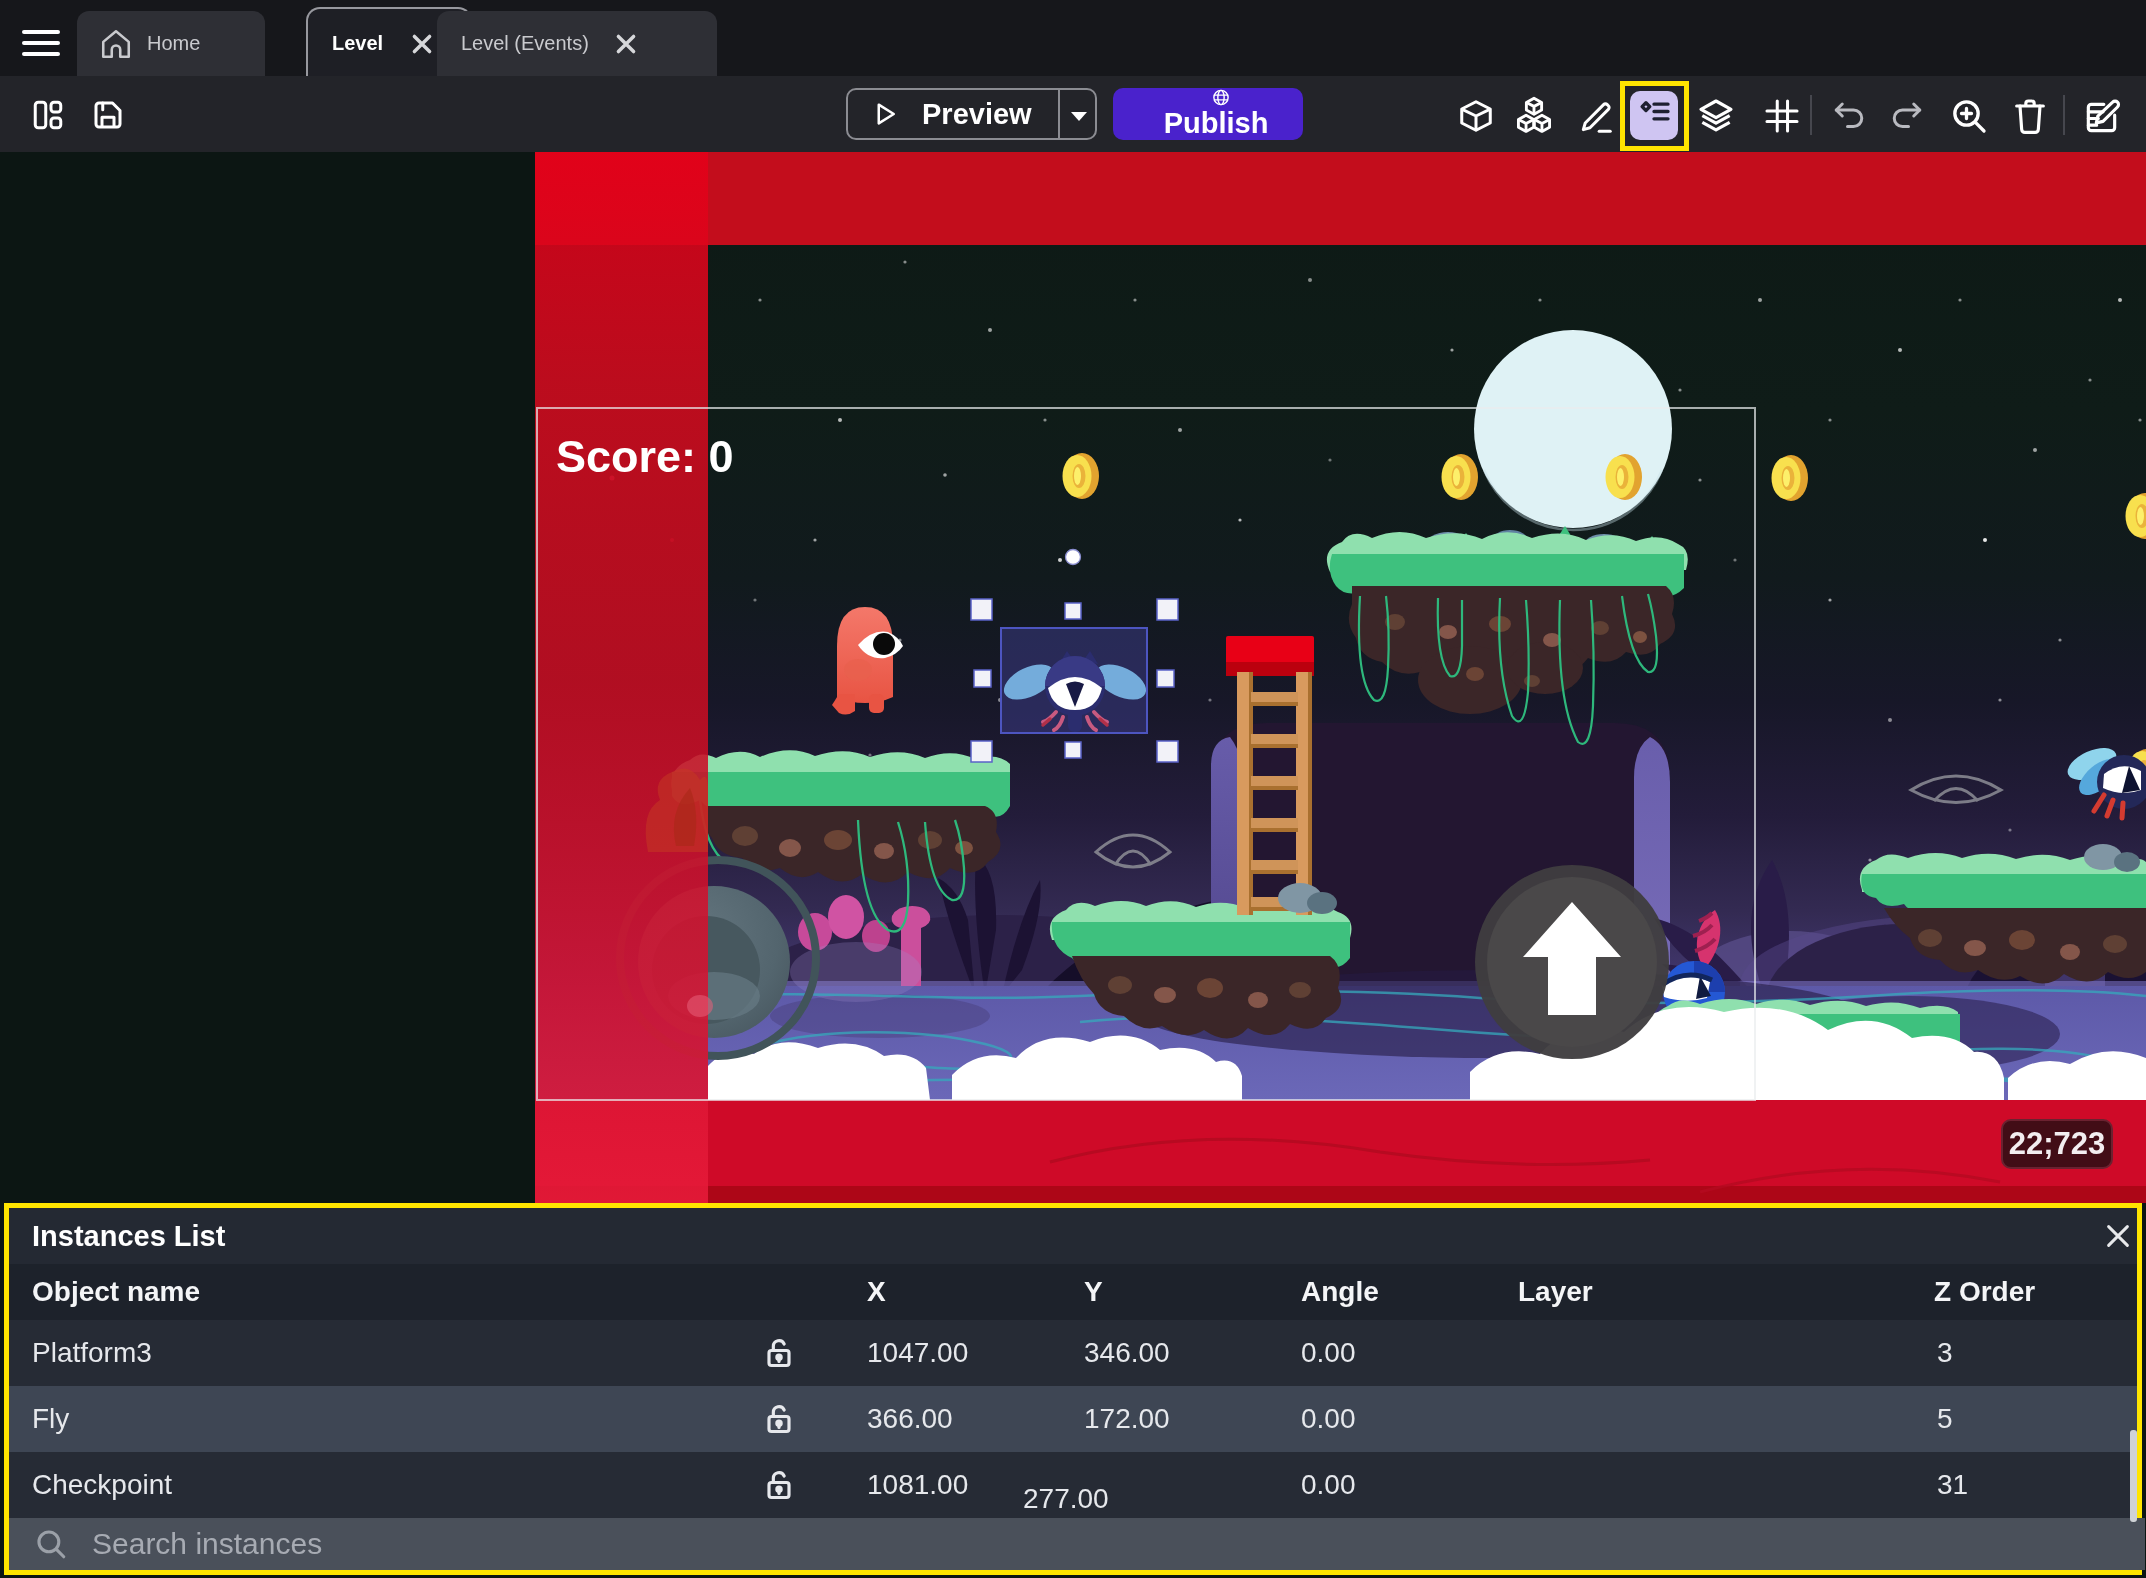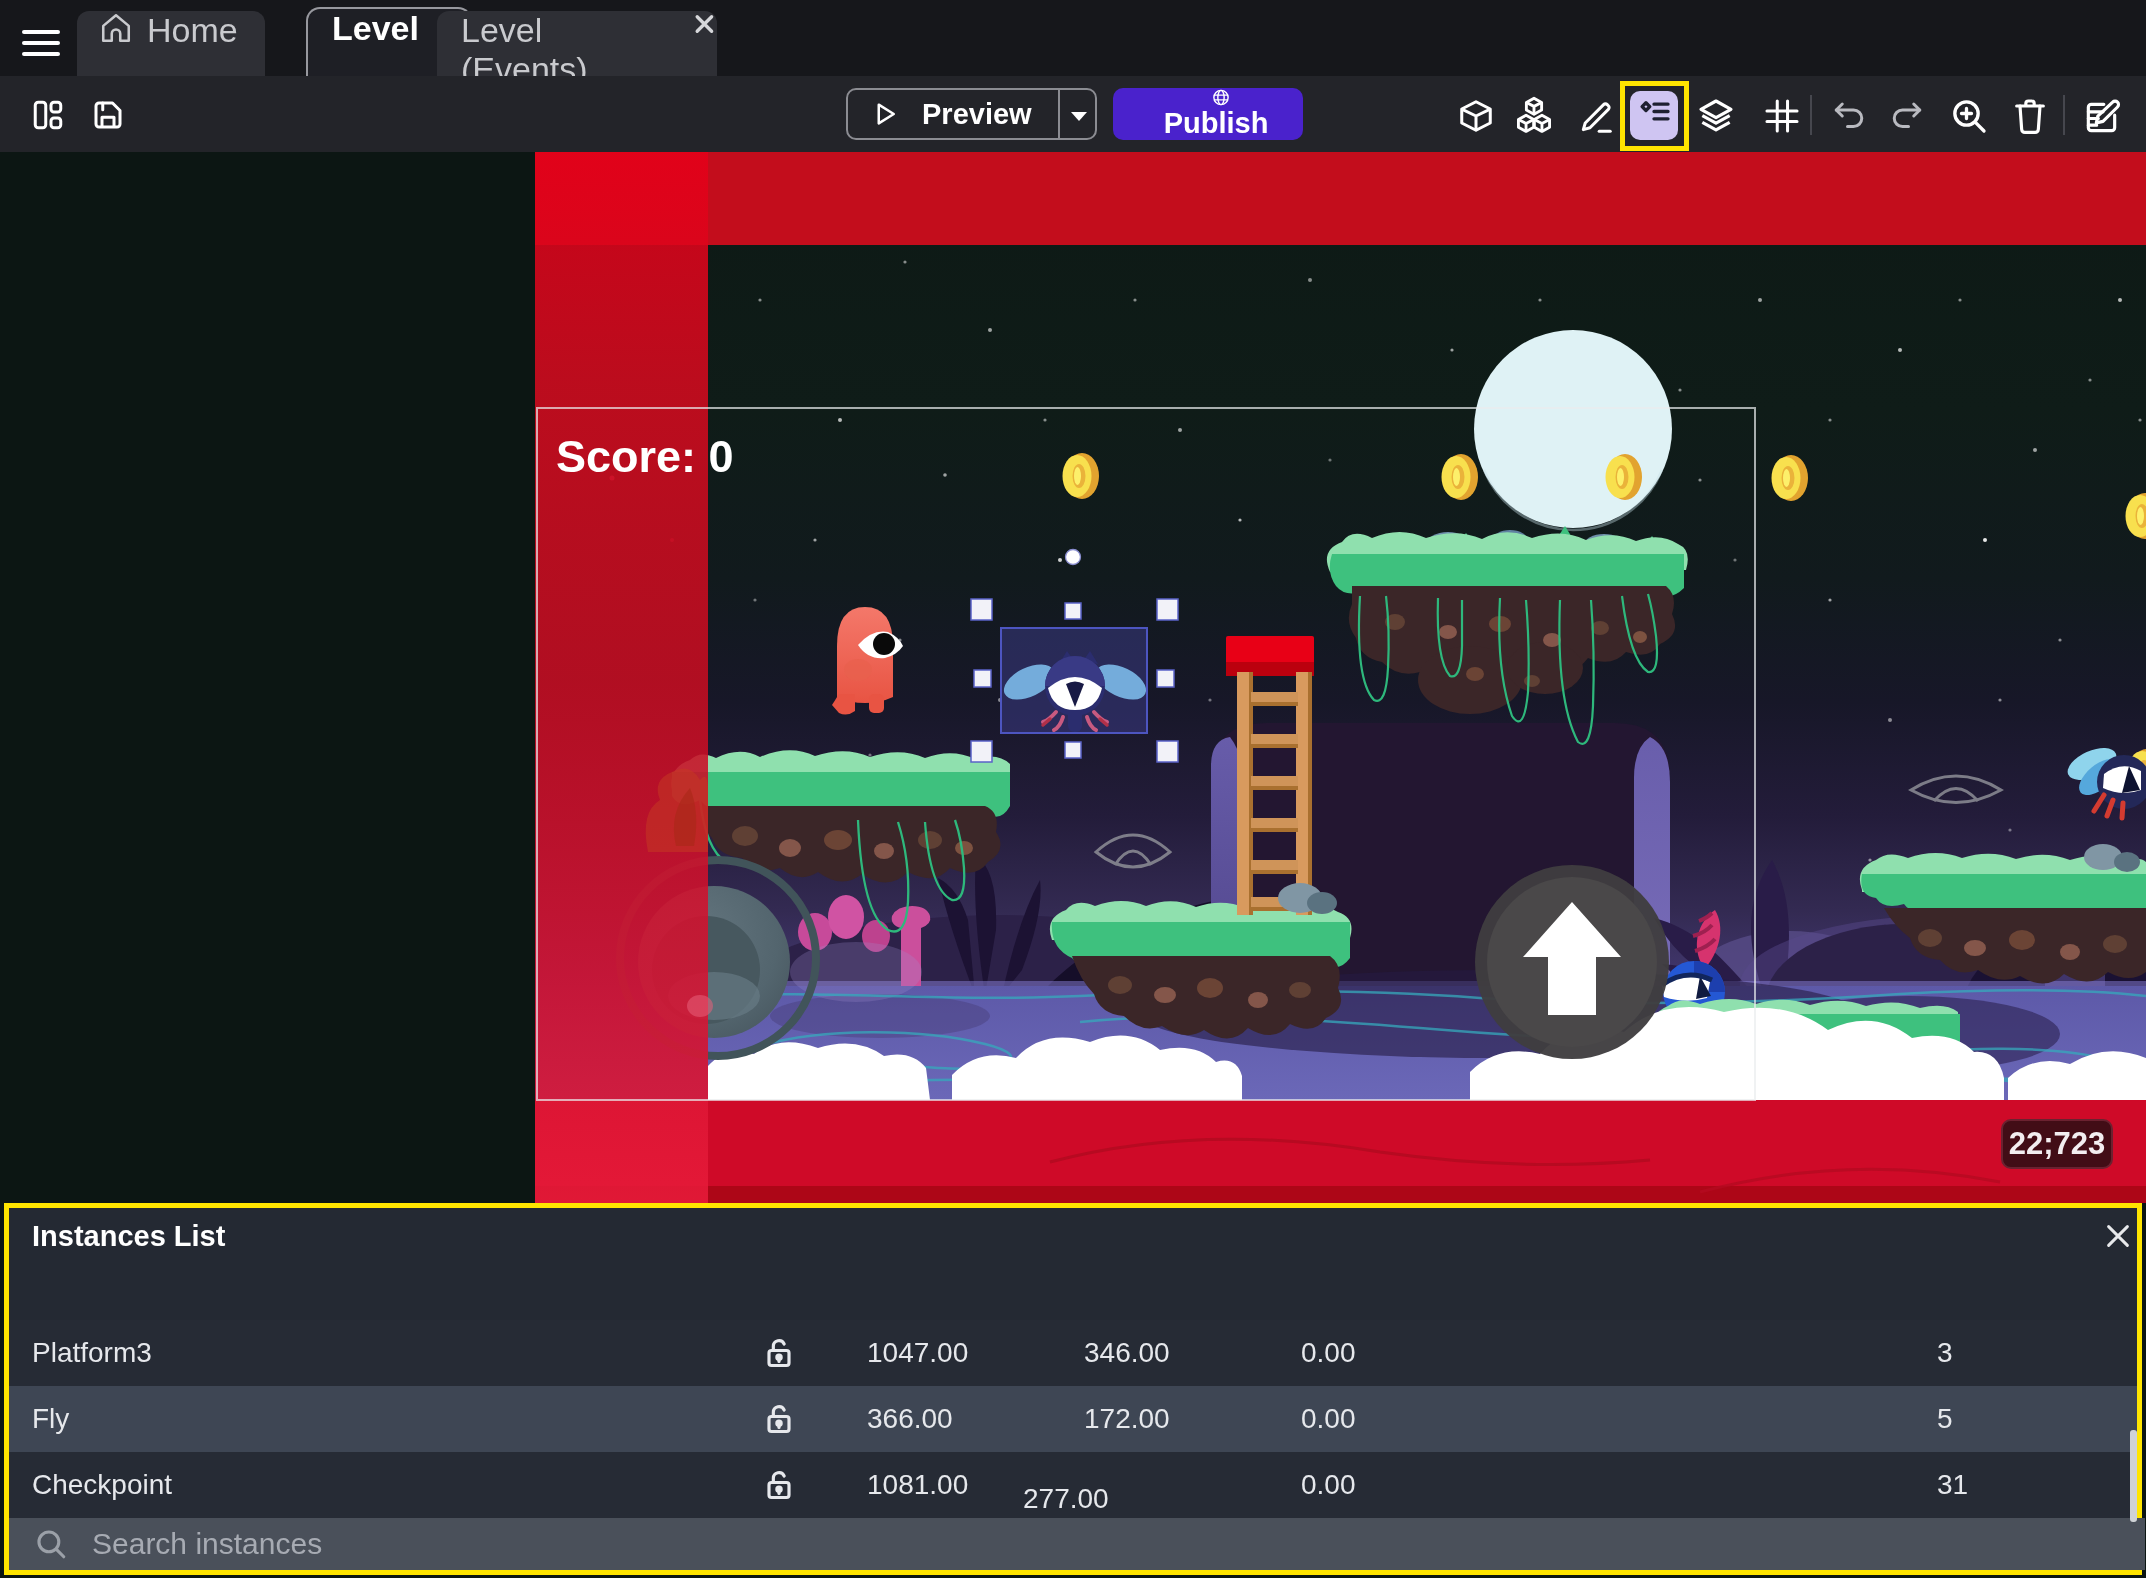--- a/index.html
+++ b/index.html
@@ -1,20 +1,20 @@
 <!DOCTYPE html>
 <html><head>
 <meta charset="utf-8">
 <style>
   html,body{margin:0;padding:0;background:#0c1613;}
   body{width:2146px;height:1578px;position:relative;overflow:hidden;font-family:"Liberation Sans",sans-serif;}
   .abs{position:absolute;}
   
   #tabbar{left:0;top:0;width:2146px;height:76px;background:#16171b;}
-  .tab{position:absolute;top:11px;height:65px;background:#2e2f35;border-radius:12px 12px 0 0;display:flex;align-items:flex-start;color:#c9cace;font-size:34px;}
+  .tab{position:absolute;top:11px;height:65px;background:#2e2f35;border-radius:12px 12px 0 0;display:flex;align-items:center;color:#c9cace;font-size:20px;}
   #tab-level{top:7px;height:69px;background:#1e1f25;border:2px solid #97989e;border-bottom:none;border-radius:14px 14px 0 0;color:#fff;font-weight:700;margin-left:37px;}
   .tabx{stroke:#d6d7da;stroke-width:3.2;stroke-linecap:round;}
   
   #toolbar{left:0;top:76px;width:2146px;height:76px;background:#232429;}
   .ticon{position:absolute;top:95px;}
   #previewbtn{position:absolute;left:846px;top:88px;width:251px;height:52px;border:2px solid #8b8c92;border-radius:10px;box-sizing:border-box;display:flex;align-items:center;}
   #publishbtn{position:absolute;left:1113px;top:88px;width:190px;height:52px;background:#4a22cc;border-radius:10px;display:flex;align-items:center;flex-direction:column;}
   #hlbox{position:absolute;left:1620px;top:81px;width:69px;height:70px;box-sizing:border-box;border:5px solid #ffe500;background:#232429;}
   #hlinner{position:absolute;left:1630px;top:91px;width:48px;height:49px;background:#cfc5f2;border-radius:10px;}
   .tdiv{position:absolute;top:95px;width:2px;height:40px;background:#46474e;}
@@ -510,20 +510,28 @@
 </svg>
 </div>
 
 <div class="abs" id="panel">
   <div class="prow" style="top:0;height:56px;">
     <span class="cell" style="left:23px;font-size:29px;font-weight:700;color:#fff;">Instances List</span>
     <svg class="cell" style="left:2094px;" width="30" height="30" viewBox="0 0 24 24">
         <path d="M4.5 4.5 19.5 19.5 M19.5 4.5 4.5 19.5" stroke="#e8e9ec" stroke-width="2.4" stroke-linecap="round"></path>
       </svg>
   </div>
+  <div class="prow hdrrow" style="top:56px;height:56px;background:#1d222b;">
+    <span class="cell hdr" style="left:23px;">Object name</span>
+    <span class="cell hdr" style="left:858px;">X</span>
+    <span class="cell hdr" style="left:1075px;">Y</span>
+    <span class="cell hdr" style="left:1292px;">Angle</span>
+    <span class="cell hdr" style="left:1509px;">Layer</span>
+    <span class="cell hdr" style="left:1925px;">Z Order</span>
+  </div>
 
   <div class="prow" style="top:112px;height:66px;background:#262b35;">
     <span class="cell" style="left:23px;">Platform3</span>
     <svg class="cell lock" style="left:750px;" width="40" height="44" viewBox="0 0 24 24" fill="none" stroke="#e6e8ec" stroke-width="1.9" stroke-linecap="round">
         <rect x="6" y="10.5" width="12" height="9" rx="1.5"></rect>
         <path d="M8.6 10.5V8a3.4 3.4 0 0 1 6.5-1.4"></path>
         <circle cx="12" cy="14.6" r="1.3" fill="#e6e8ec"></circle>
         <path d="M12 15.5v1.6"></path>
       </svg>
     <span class="cell" style="left:858px;">1047.00</span>

